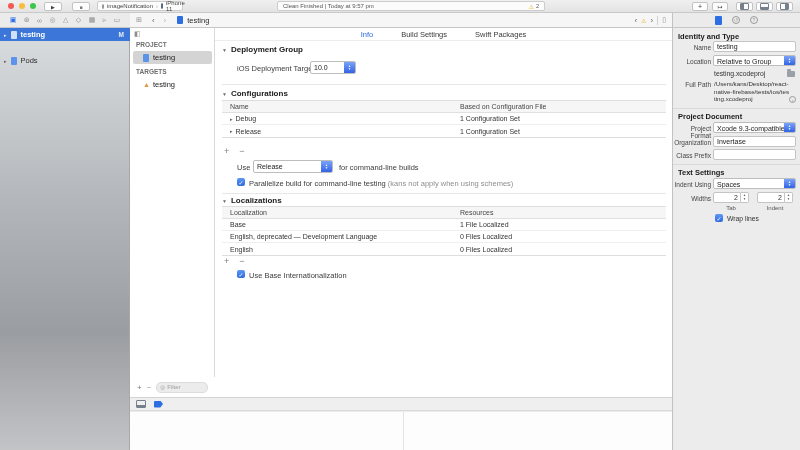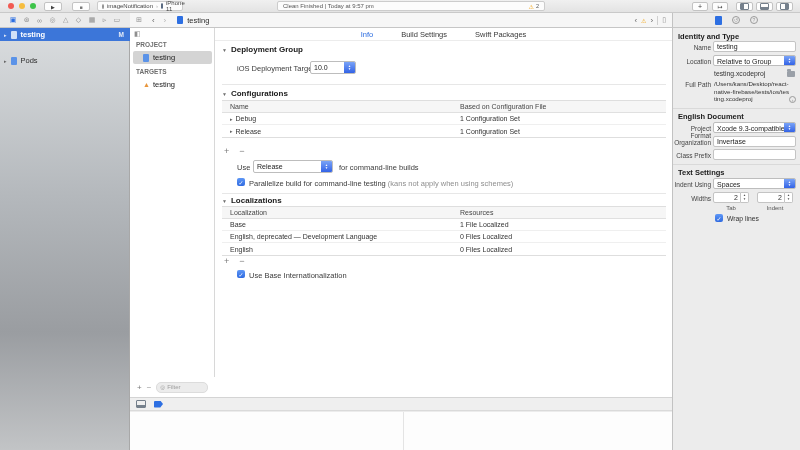--- a/index.html
+++ b/index.html
@@ -316,21 +316,21 @@
         <span>▼</span>
       </span>
   </div>
   <span style="position:absolute;left:41px;top:42px;font-size:6.8px;color:#333;">testing.xcodeproj</span>
   <span class="folder-icon" style="position:absolute;left:114px;top:43px;"></span>
   <span class="ilabel" style="top:53px;">Full Path</span>
   <div class="fullpath" style="left:41px;top:52px;width:76px;">/Users/kans/Desktop/react-native-firebase/tests/ios/testing.xcodeproj</div>
   <span class="circle-icon" style="position:absolute;left:116px;top:68px;width:7px;height:7px;">›</span>
   <div class="ihr" style="top:80px;"></div>
 
-  <div class="ihead" style="top:84px;">English Document</div>
+  <div class="ihead" style="top:84px;">Project Document</div>
   <span class="ilabel" style="top:97px;">Project Format</span>
   <div class="dd idd" style="left:40px;top:94px;width:83px;">
     <span class="val">Xcode 9.3-compatible</span>
     <span class="arr">
         <span>▲</span>
         <span>▼</span>
       </span>
   </div>
   <span class="ilabel" style="top:111px;">Organization</span>
   <div class="ifield" style="left:40px;top:108px;width:83px;">Invertase</div>

